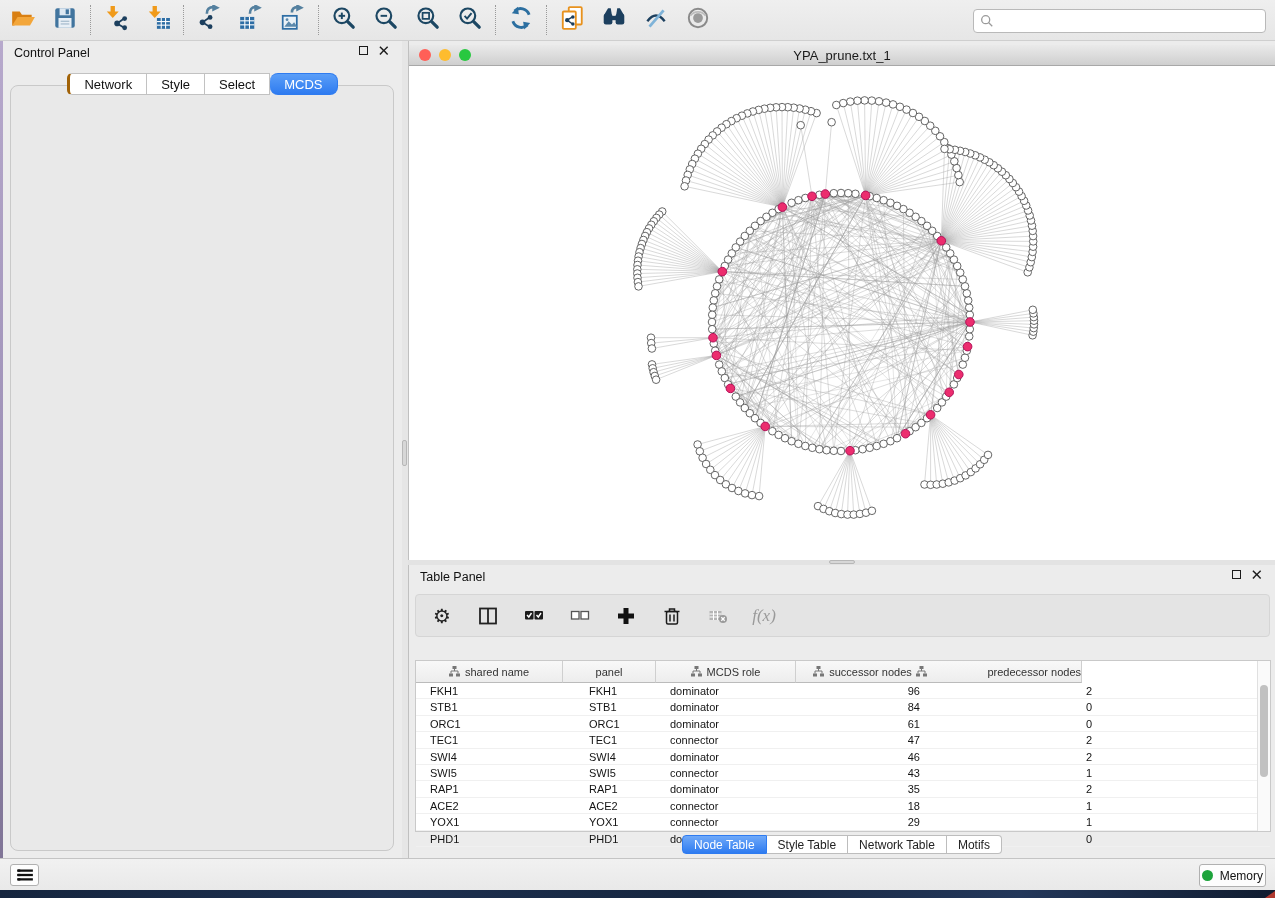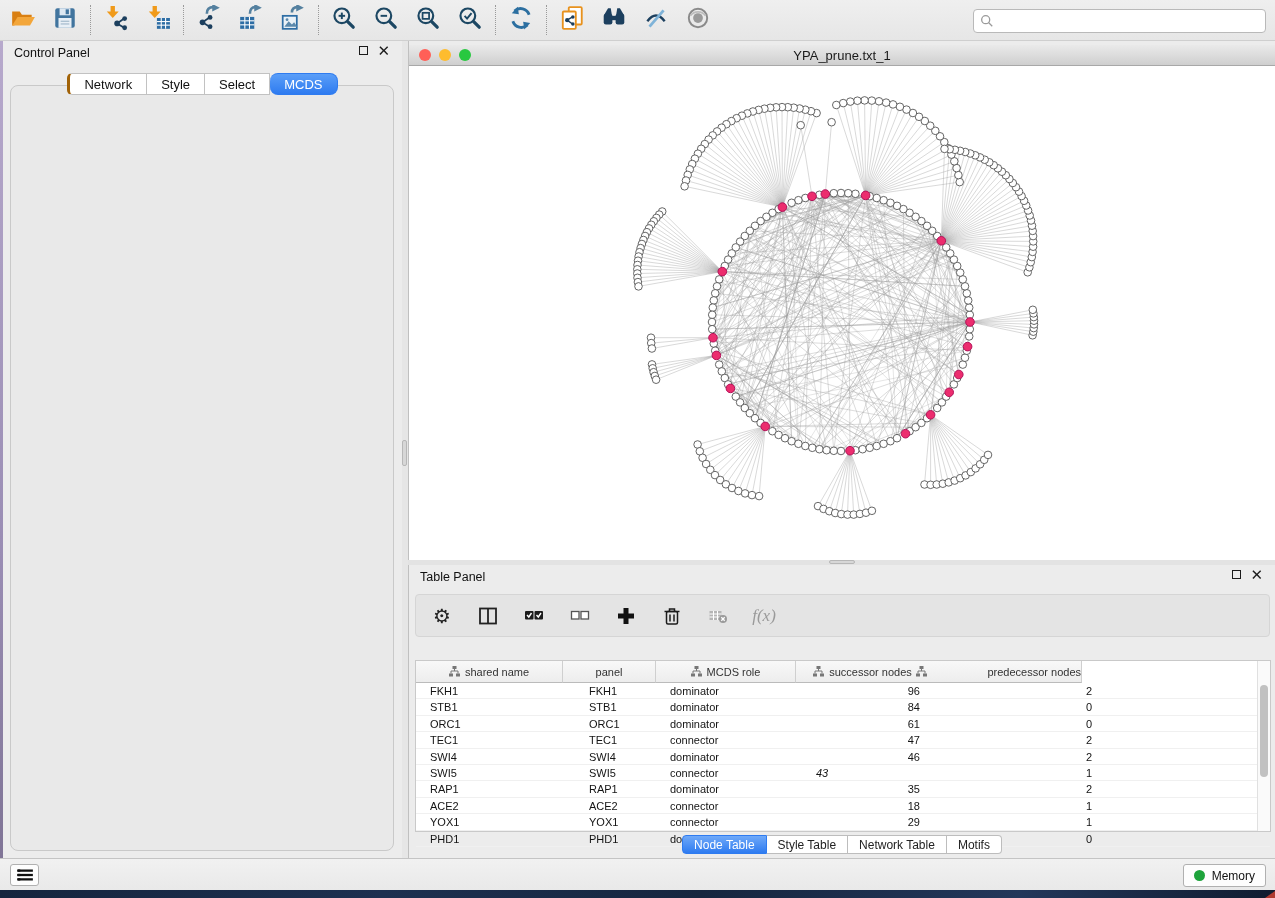--- a/index.html
+++ b/index.html
@@ -110,21 +110,21 @@
     font-size:12px; color:#222; display:flex; align-items:center; cursor:pointer; }
   .tp-tab:first-child { border-left:1px solid #bdbdbd; border-radius:4px 0 0 4px; }
   .tp-tab:last-child { border-radius:0 4px 4px 0;text-align:center; }
   .tp-tab.selected { background:linear-gradient(#6fa9f9,#2e7bf0); border-color:#2e7bf0; color:#fff; }
 
   
   .status-bar { position:absolute; left:0; top:858px; width:1275px; height:32px;
     background:linear-gradient(#f1f1f1,#e9e9e9); border-top:1px solid #c4c4c4; }
   .status-left-btn { position:absolute; left:10px; top:5px; width:29px; height:22px; background:#fdfdfd;
     border:1px solid #b0b0b0; border-radius:3px; display:flex; align-items:center; justify-content:center; cursor:pointer; }
-  .memory-btn { position:absolute; right:9px; top:5px; height:23px; padding:0 10px; background:#fdfdfd;
+  .memory-btn { position:absolute; right:9px; top:5px; height:23px; padding:0 2px; background:#fdfdfd;
     border:1px solid #b0b0b0; border-radius:3px; display:flex; align-items:center; gap:7px; cursor:pointer; }
   .memory-dot { width:11px; height:11px; border-radius:50%; }
   .memory-label { font-size:12px; color:#111; }
 </style>
 </head>
 <body>
 
 <div class="screen">
 
   <div class="toolbar">
@@ -1254,21 +1254,21 @@
             <div class="td" style="left: 0px; width: 147px; padding-left: 14px;">SWI4</div>
             <div class="td" style="left: 147px; width: 93px; padding-left: 26px;">SWI4</div>
             <div class="td" style="left: 240px; width: 140px; padding-left: 14px;">dominator</div>
             <div class="td" style="left: 380px; width: 148px; text-align: right; padding-right: 24px;">46</div>
             <div class="td" style="left: 528px; width: 166px; text-align: right; padding-right: 18px;">2</div>
           </div>
           <div class="tp-row">
             <div class="td" style="left: 0px; width: 147px; padding-left: 14px;">SWI5</div>
             <div class="td" style="left: 147px; width: 93px; padding-left: 26px;">SWI5</div>
             <div class="td" style="left: 240px; width: 140px; padding-left: 14px;">connector</div>
-            <div class="td" style="left: 400px; width: 148px; text-align: left; padding-right: 24px; font-style: italic;">43</div>
+            <div class="td" style="left: 380px; width: 148px; text-align: right; padding-right: 24px;">43</div>
             <div class="td" style="left: 528px; width: 166px; text-align: right; padding-right: 18px;">1</div>
           </div>
           <div class="tp-row">
             <div class="td" style="left: 0px; width: 147px; padding-left: 14px;">RAP1</div>
             <div class="td" style="left: 147px; width: 93px; padding-left: 26px;">RAP1</div>
             <div class="td" style="left: 240px; width: 140px; padding-left: 14px;">dominator</div>
             <div class="td" style="left: 380px; width: 148px; text-align: right; padding-right: 24px;">35</div>
             <div class="td" style="left: 528px; width: 166px; text-align: right; padding-right: 18px;">2</div>
           </div>
           <div class="tp-row">

